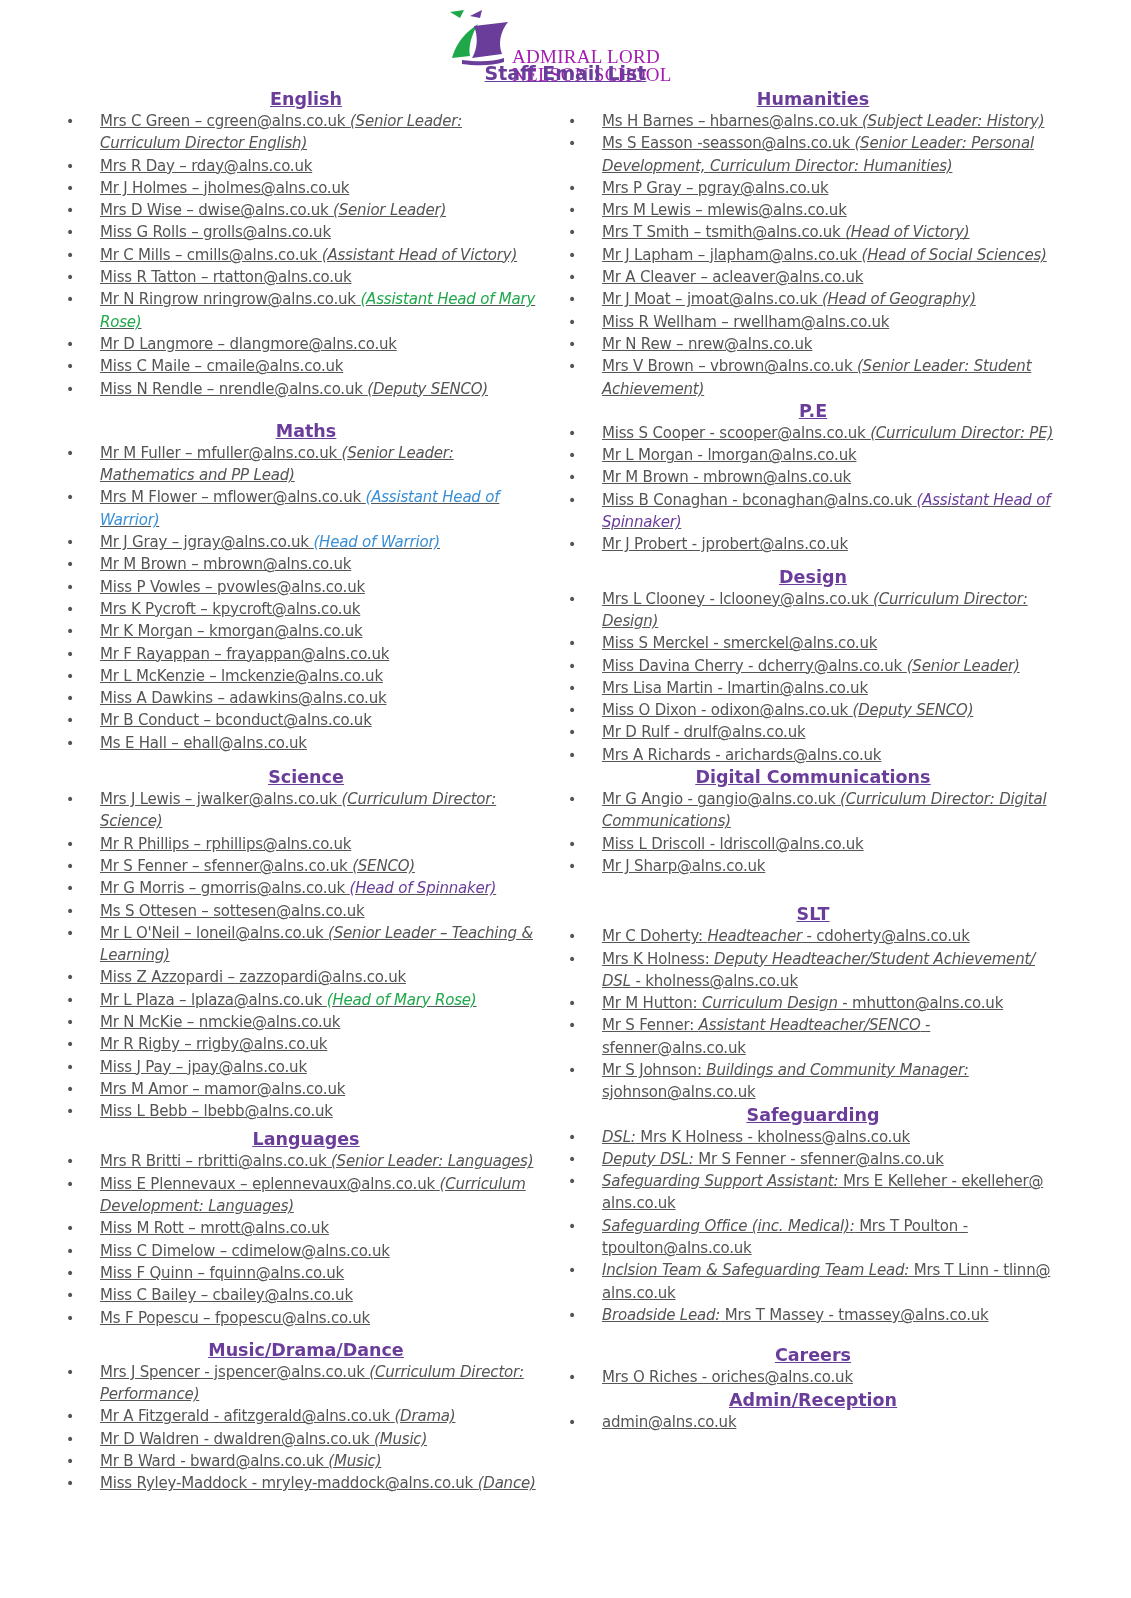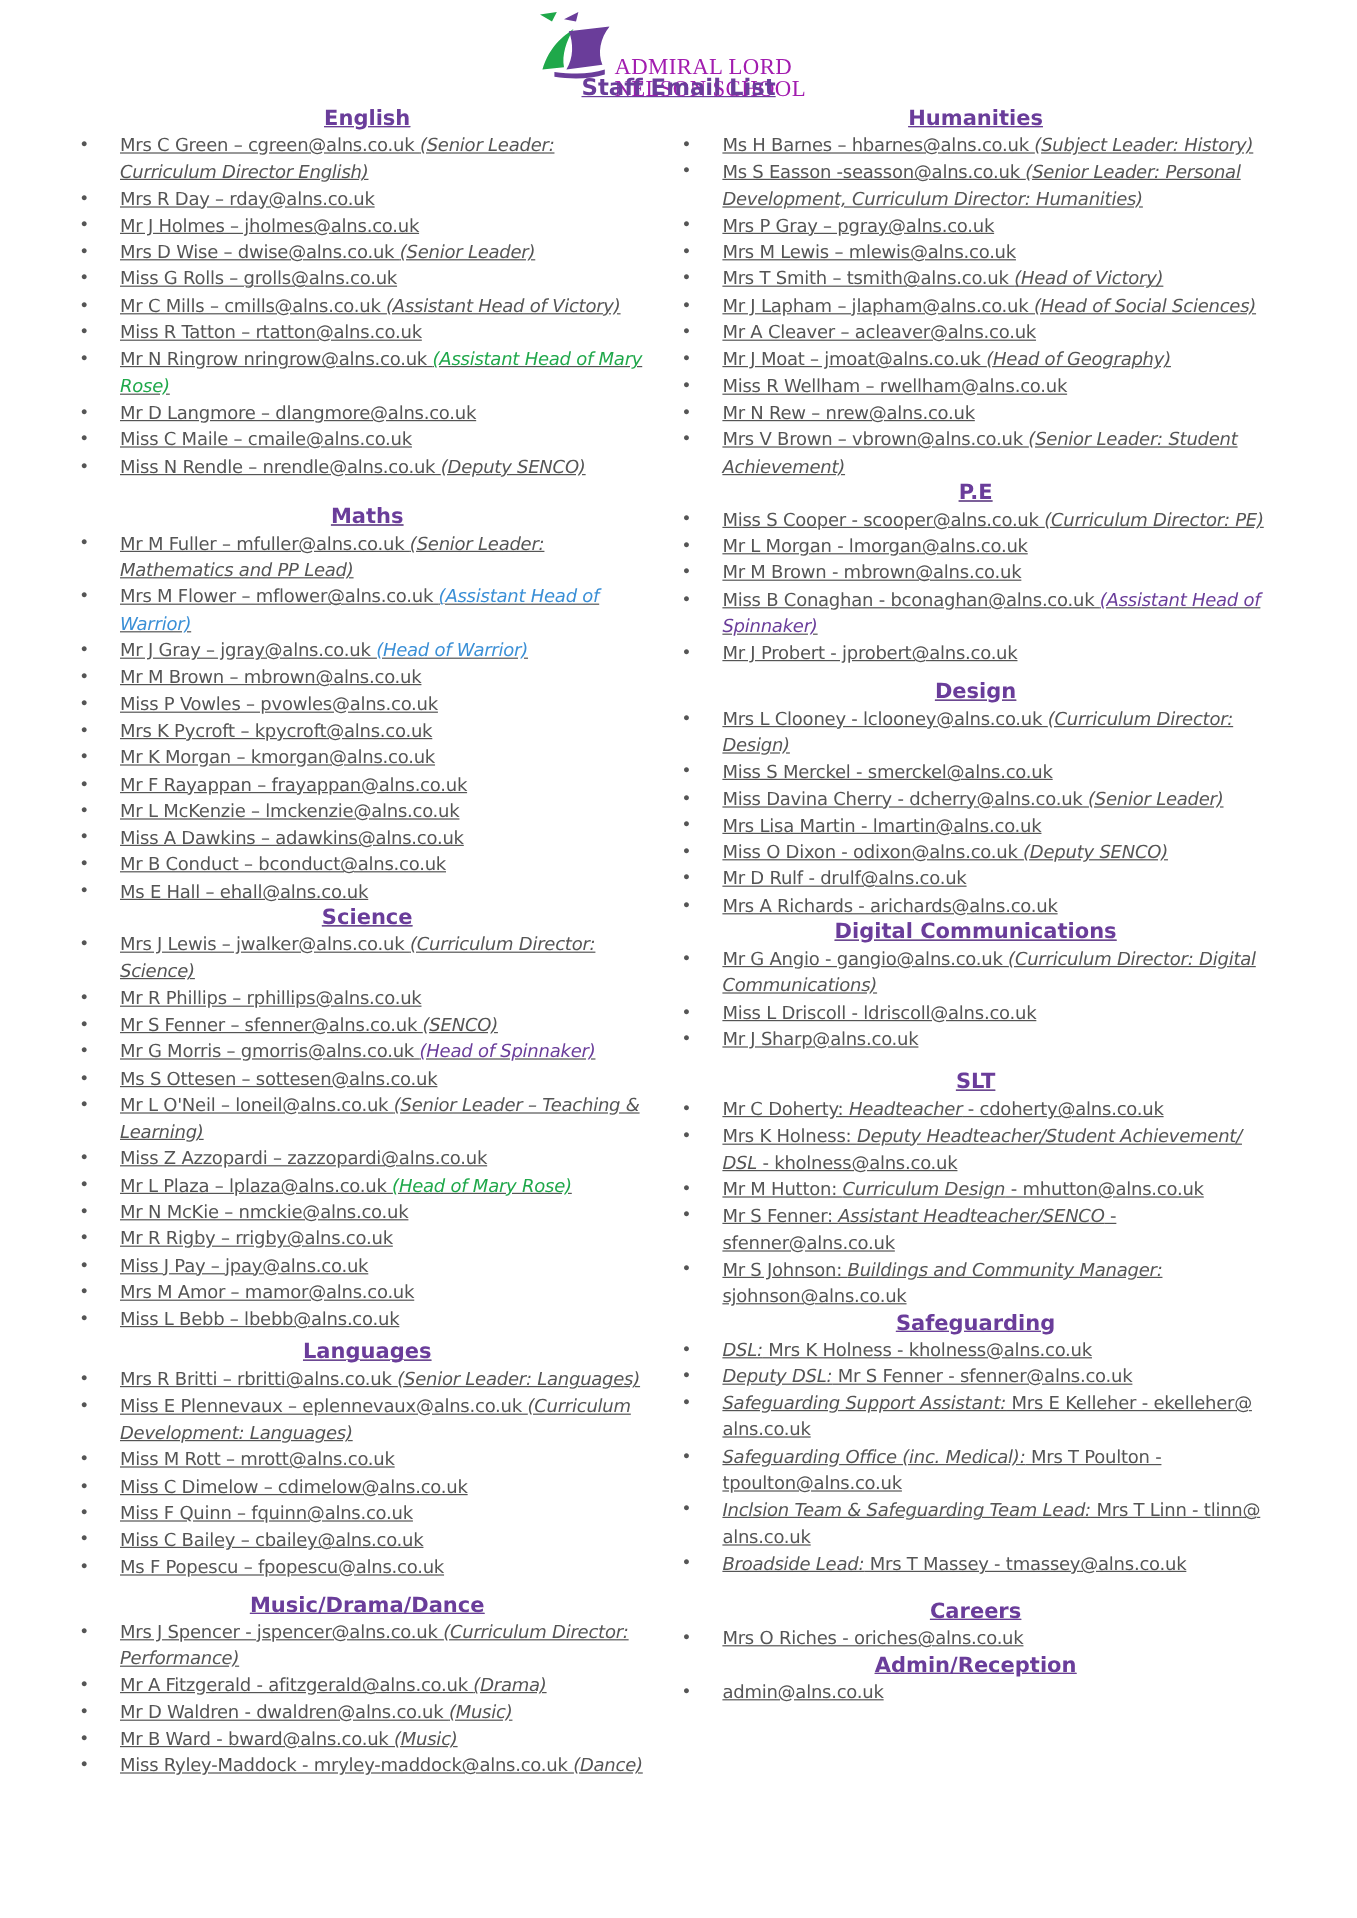--- a/index.html
+++ b/index.html
@@ -84,21 +84,21 @@
         <li><span>Miss P Vowles – pvowles@alns.co.uk</span></li>
         <li><span>Mrs K Pycroft – kpycroft@alns.co.uk</span></li>
         <li><span>Mr K Morgan – kmorgan@alns.co.uk</span></li>
         <li><span>Mr F Rayappan – frayappan@alns.co.uk</span></li>
         <li><span>Mr L McKenzie – lmckenzie@alns.co.uk</span></li>
         <li><span>Miss A Dawkins – adawkins@alns.co.uk</span></li>
         <li><span>Mr B Conduct – bconduct@alns.co.uk</span></li>
         <li><span>Ms E Hall – ehall@alns.co.uk</span></li>
       </ul>
     </div>
-    <div style="margin-top: 0px;">
+    <div style="margin-top: 12px;">
       <h2 class="section-title">Science</h2>
       <ul>
         <li><span>Mrs J Lewis – jwalker@alns.co.uk </span><span class="role">(Curriculum Director: Science)</span></li>
         <li><span>Mr R Phillips – rphillips@alns.co.uk</span></li>
         <li><span>Mr S Fenner – sfenner@alns.co.uk </span><span class="role">(SENCO)</span></li>
         <li><span>Mr G Morris – gmorris@alns.co.uk </span><span class="role purple">(Head of Spinnaker)</span></li>
         <li><span>Ms S Ottesen – sottesen@alns.co.uk</span></li>
         <li><span>Mr L O'Neil – loneil@alns.co.uk </span><span class="role">(Senior Leader – Teaching &amp; Learning)</span></li>
         <li><span>Miss Z Azzopardi – zazzopardi@alns.co.uk</span></li>
         <li><span>Mr L Plaza – lplaza@alns.co.uk </span><span class="role green">(Head of Mary Rose)</span></li>
@@ -172,21 +172,21 @@
       </ul>
     </div>
     <div style="margin-top: 0px;">
       <h2 class="section-title">Digital Communications</h2>
       <ul>
         <li><span>Mr G Angio - gangio@alns.co.uk </span><span class="role">(Curriculum Director: Digital Communications)</span></li>
         <li><span>Miss L Driscoll - ldriscoll@alns.co.uk</span></li>
         <li><span>Mr J Sharp@alns.co.uk</span></li>
       </ul>
     </div>
-    <div style="margin-top: 14px;">
+    <div style="margin-top: 26px;">
       <h2 class="section-title">SLT</h2>
       <ul>
         <li><span>Mr C Doherty: </span><span class="role">Headteacher</span><span> - cdoherty@alns.co.uk</span></li>
         <li><span>Mrs K Holness: </span><span class="role">Deputy Headteacher/Student Achievement/ DSL</span><span> - kholness@alns.co.uk</span></li>
         <li><span>Mr M Hutton: </span><span class="role">Curriculum Design</span><span> - mhutton@alns.co.uk</span></li>
         <li><span>Mr S Fenner: </span><span class="role">Assistant Headteacher/SENCO</span><span> - sfenner@alns.co.uk</span></li>
         <li><span>Mr S Johnson: </span><span class="role">Buildings and Community Manager:</span><span> sjohnson@alns.co.uk</span></li>
       </ul>
     </div>
     <div style="margin-top: 0px;">

